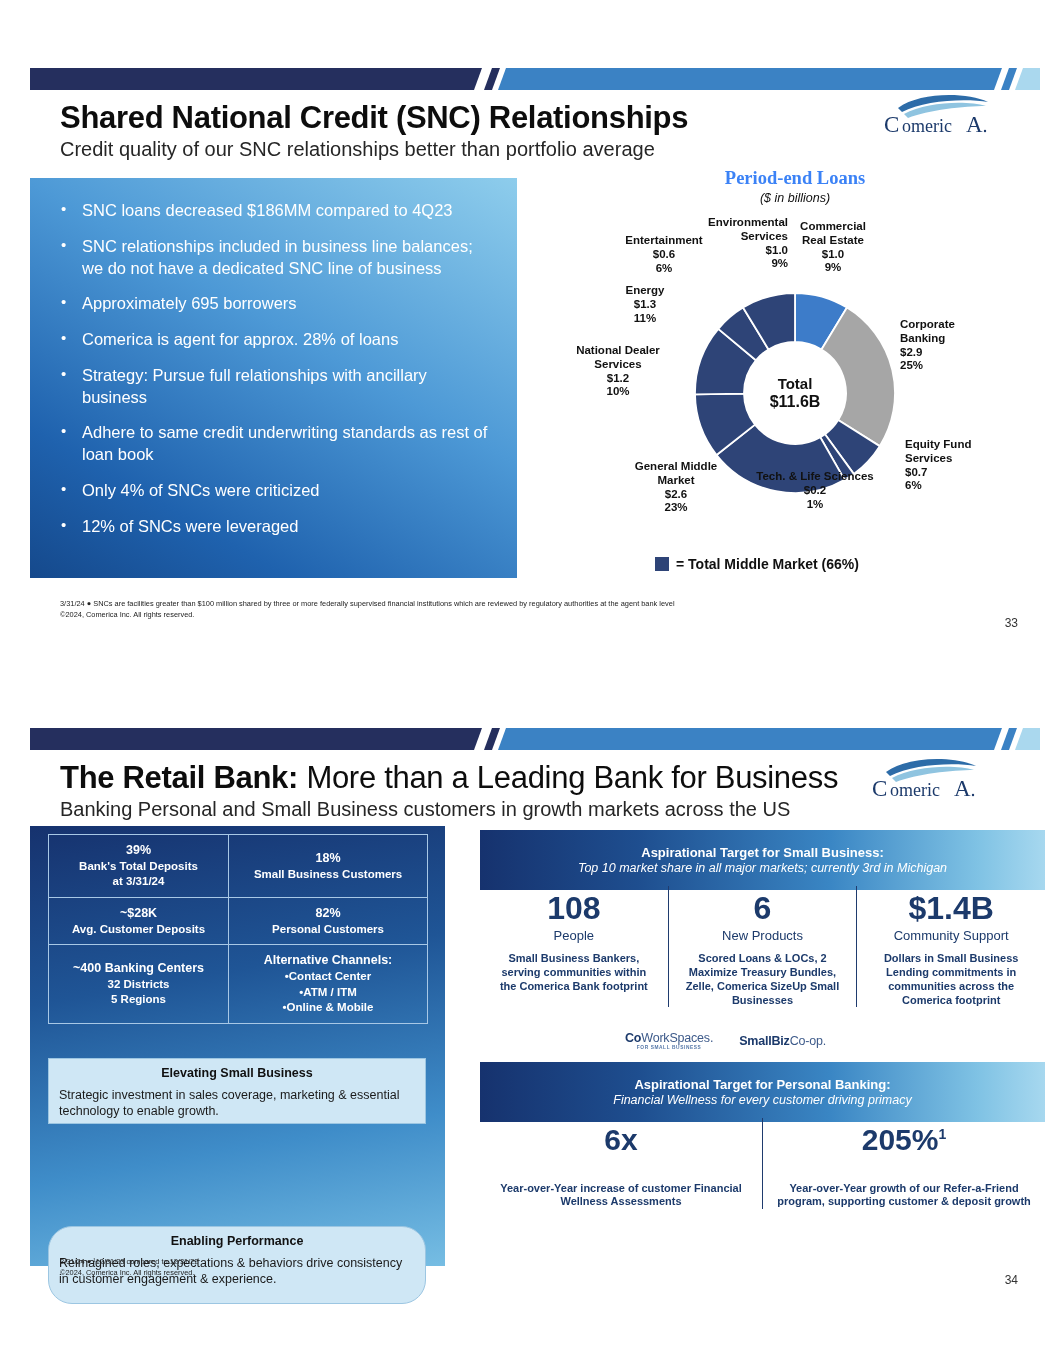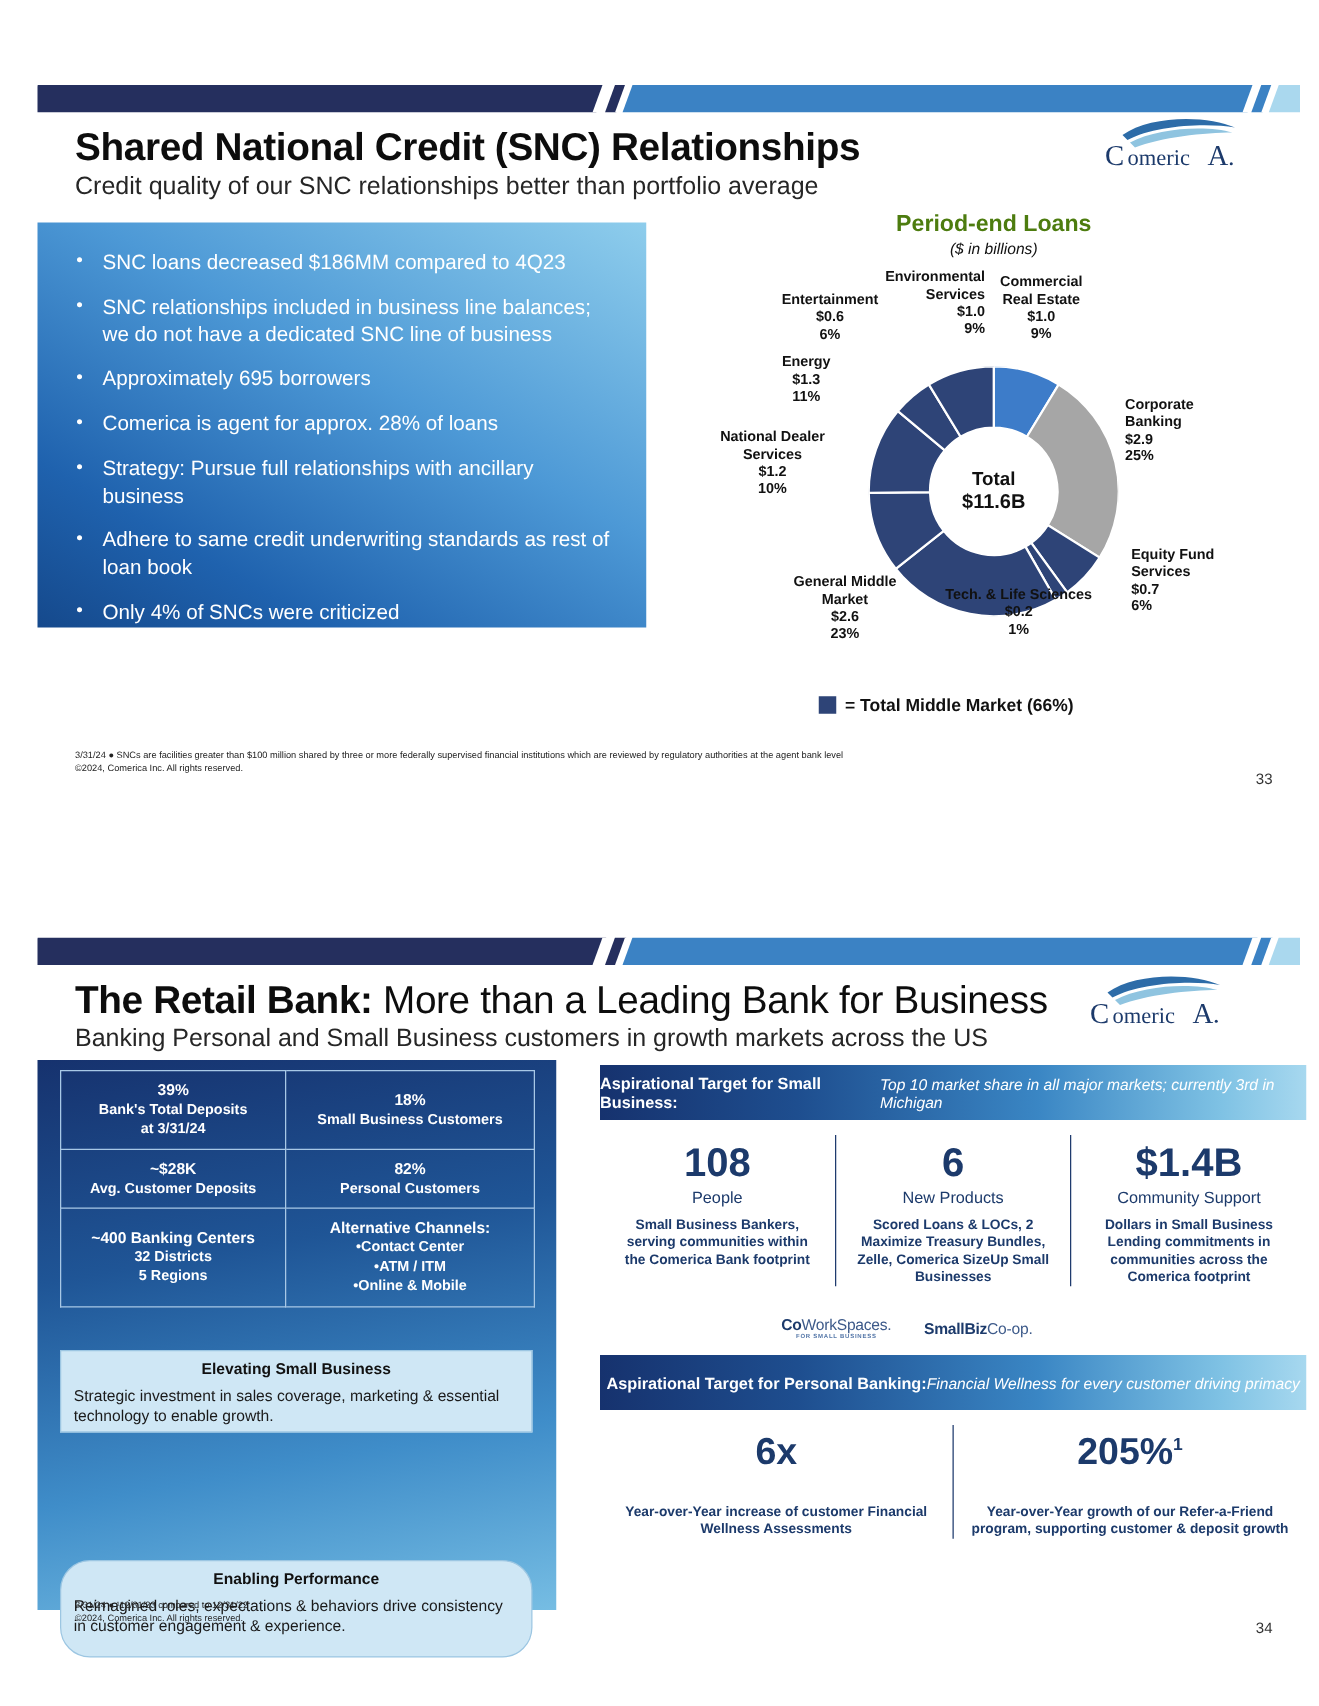--- a/index.html
+++ b/index.html
@@ -7,21 +7,21 @@
     width: 1055px; height: 1365px;
     background: #ffffff;
     font-family: "Liberation Sans", sans-serif;
     overflow: hidden;
   }
   .page { position: relative; width: 1055px; height: 1365px; background: #fff; }
 
   
   .slide { position: absolute; left: 30px; width: 1010px; background: #fff; }
   #slide-snc { top: 68px; height: 565px; }
-  #slide-retail { top: 750px; height: 560px; }
+  #slide-retail { top: 728px; height: 560px; }
 
   .topbar { position: relative; width: 1010px; height: 22px; overflow: hidden; }
   .topbar .seg { position: absolute; top: 0; height: 22px; }
   .seg-navy  { left: 0;    width: 455px; background: #252f5e; transform: skewX(-20deg); transform-origin: top left; }
   .seg-gap1  { left: 452px; width: 10px;  background: #ffffff; transform: skewX(-20deg); transform-origin: top left; }
   .seg-mid   { left: 462px; width: 9px;   background: #252f5e; transform: skewX(-20deg); transform-origin: top left; }
   .seg-gap2  { left: 470px; width: 7px;   background: #ffffff; transform: skewX(-20deg); transform-origin: top left; }
   .seg-blue  { left: 476px; width: 500px; background: #3b82c4; transform: skewX(-20deg); transform-origin: top left; }
   .seg-gap3  { left: 972px; width: 8px;   background: #ffffff; transform: skewX(-20deg); transform-origin: top left; }
   .seg-blue2 { left: 979px; width: 9px;   background: #3b82c4; transform: skewX(-20deg); transform-origin: top left; }
@@ -34,35 +34,35 @@
   .title-sub  { font-size: 20px; color: #262626; margin-top: 2px; }
 
   
   .logo { position: absolute; width: 120px; height: 52px; }
   #logo-snc    { right: 40px; top: 22px; }
   #logo-retail { right: 52px; top: 26px; }
   .logo svg { width: 100%; height: 100%; }
 
   
   .snc-bullets {
-    position: absolute; left: 0px; top: 110px; width: 487px; height: 324px;
+    position: absolute; left: 0px; top: 110px; width: 487px; height: 400px;
     background: linear-gradient(210deg, #8ecdec 0%, #4d99d6 42%, #1f62ae 78%, #15498c 100%);
     padding: 22px 22px 10px 22px;
   }
   .snc-bullets ul { list-style: none; }
   .snc-bullets li {
     position: relative; color: #ffffff; font-size: 16.5px; line-height: 1.32;
     padding-left: 30px; margin-bottom: 14px;
   }
   .snc-bullets li::before {
     content: "\2022"; position: absolute; left: 9px; top: -1px; font-size: 15px; color: #ffffff;
   }
 
   .chart-wrap { position: absolute; left: 530px; top: 100px; width: 470px; height: 420px; }
-  .chart-title { text-align: center; font-size: 18.5px; font-weight: bold; color: #4d7c0f; }
+  .chart-title { text-align: center; font-size: 18.5px; font-weight: bold; color: #3b82f6; font-family: Liberation Serif, serif; }
   .chart-sub   { text-align: center; font-size: 12.5px; font-style: italic; color: #111; margin-top: 2px; }
   .donut-holder { position: absolute; left: 0; top: 0; width: 470px; height: 420px; }
   .donut { position: absolute; left: 135px; top: 125px; width: 200px; height: 200px; }
   .donut svg { width: 200px; height: 200px; }
   .donut-center {
     position: absolute; left: 135px; top: 125px; width: 200px; height: 200px;
     display: flex; flex-direction: column; align-items: center; justify-content: center;
     pointer-events: none;
   }
   .donut-center .t1 { font-size: 15px; font-weight: bold; color: #111; }
@@ -99,23 +99,23 @@
     background: #cfe7f5; border: 1px solid #9cc6e2; padding: 7px 10px 9px 10px;
   }
   .init-title { text-align: center; font-size: 12.5px; font-weight: bold; color: #111; margin-bottom: 7px; }
   .init-text  { font-size: 12.5px; color: #1a1a1a; line-height: 1.3; }
   #init-1 { top: 232px; height: 66px; }
   #init-2 { top: 316px; height: 66px; }
   #init-3 { top: 400px; height: 78px; border-radius: 24px; }
 
   .retail-right { position: absolute; left: 425px; top: 98px; width: 585px; height: 440px; }
   .asp-banner {
-    position: absolute; width: 565px; height: 44px;
+    position: absolute; width: 565px; height: 60px;
     background: linear-gradient(90deg, #16326e 0%, #1e4e8f 28%, #3a86c4 62%, #7fc2e4 88%, #a7d8ef 100%);
-    display: flex; flex-direction: row; align-items: center; justify-content: center;
+    display: flex; flex-direction: column; align-items: center; justify-content: center;
   }
   .asp-banner .l1 { font-size: 13px; font-weight: bold; color: #ffffff; }
   .asp-banner .l2 { font-size: 12.5px; font-style: italic; color: #ffffff; margin-top: 1px; }
   #asp-sb { left: 25px; top: 4px; }
   #asp-pb { left: 25px; top: 236px; }
 
   .metrics { position: absolute; display: flex; }
   #metrics-sb { left: 25px; top: 60px; width: 565px; }
   #metrics-pb { left: 25px; top: 292px; width: 565px; }
   .metric { flex: 1; text-align: center; padding: 6px 12px 0 12px; }

